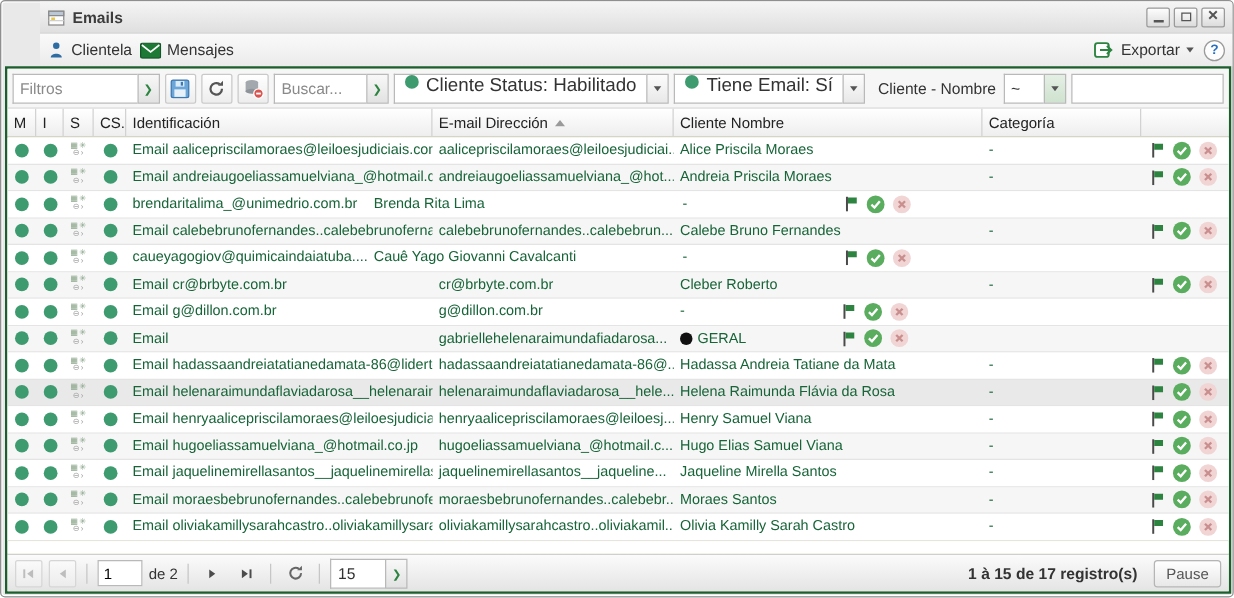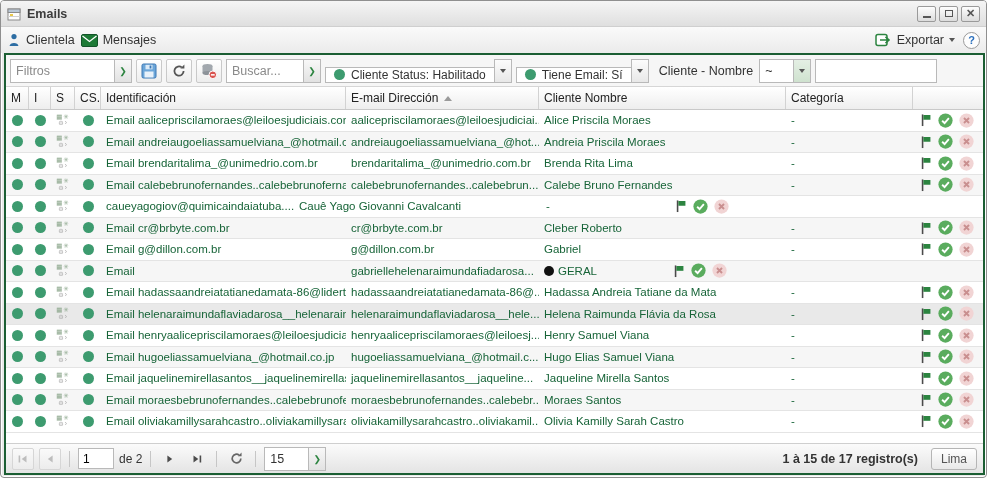--- a/index.html
+++ b/index.html
@@ -1,19 +1,19 @@
 <!DOCTYPE html>
 <html><head>
 <meta charset="utf-8">
 <style>
   * { box-sizing: border-box; margin: 0; padding: 0; }
   html,body { width: 987px; height: 478px; background:#fff; font-family:"Liberation Sans", sans-serif; }
   .window{ position:absolute; left:0; top:0; width:987px; height:478px;
     border:1px solid #8f8f8f; border-radius:4px; background:#e9e9e9; overflow:hidden;
-    box-shadow:0 0 0 1px #fff inset; }
+    box-shadow:0 0 0 1px #fff inset;padding-left:31px; }
   
   .titlebar{ height:26px; display:flex; align-items:center; padding:0 6px;
     background:linear-gradient(#f5f5f5,#dfdfdf); border-bottom:1px solid #cfcfcf; }
   .titlebar .title{ font-size:12.5px; font-weight:bold; color:#3c3c3c; margin-left:6px; flex:1; }
   .winbtn{ width:19px; height:16px; margin-left:3px; border:1px solid #9a9a9a; border-radius:2px;
     background:linear-gradient(#fdfdfd,#dcdcdc); display:flex; align-items:center; justify-content:center;
     font-size:10px; color:#444; cursor:default; }
   .winbtn .min{ display:block; width:8px; height:2px; background:#555; margin-top:7px; }
   .winbtn .max{ display:block; width:8px; height:7px; border:1.5px solid #555; }
   .winbtn .cls{ font-size:11px; font-weight:bold; color:#555; line-height:1; }
@@ -34,22 +34,22 @@
     display:flex; align-items:center; padding:0 4px; gap:4px; font-size:12.5px; color:#444; }
   .combo{ display:flex; height:24px; }
   .combo .field{ border:1px solid #b9b9b9; border-right:none; background:#fff; color:#8a8a8a;
     font-size:12.5px; display:flex; align-items:center; padding:0 5px; }
   .combo .arrow{ width:18px; border:1px solid #b9b9b9; background:linear-gradient(#f8f8f8,#e2e2e2);
     display:flex; align-items:center; justify-content:center; }
   .combo .arrow.green{ background:linear-gradient(#e4efe4,#cfe2cf); }
   .icon-btn{ width:26px; height:24px; border:1px solid #c9c9c9; border-radius:2px;
     background:linear-gradient(#ffffff,#ededed); display:flex; align-items:center; justify-content:center; }
   .split-btn{ display:flex; height:24px; }
-  .split-btn .lbl{ border:1px solid #b9b9b9; border-right:none; background:#fff; display:flex; align-items:center;
-    gap:6px; padding:0 8px; font-size:12px; color:#333; white-space:nowrap;margin-top:8px; }
+  .split-btn .lbl{ border:1px solid #b9b9b9; border-right:none; background:#fff; display:flex; 
+    gap:6px; padding:0 8px; font-size:15px; color:#333; white-space:nowrap; }
   .split-btn .arrow{ width:18px; border:1px solid #b9b9b9; background:linear-gradient(#fcfcfc,#e8e8e8);
     display:flex; align-items:center; justify-content:center; }
   .dot{ width:11px; height:11px; border-radius:50%; background:#3d9b6f; display:inline-block; flex:none; }
   .flabel{ margin-left:6px; margin-right:2px; color:#333; white-space:nowrap; }
   .text-input{ width:122px; height:24px; border:1px solid #b9b9b9; background:#fff; font-size:12.5px; padding:0 4px;
     font-family:"Liberation Sans", sans-serif; }
   
   .grid-header{ height:23px; display:flex; background:linear-gradient(#ffffff,#eeeeee);
     border-bottom:1px solid #c9c9c9; font-size:12px; color:#222; }
   .hcell{ display:flex; align-items:center; padding:0 5px; border-right:1px solid #d2d2d2; overflow:hidden; white-space:nowrap; }
@@ -287,21 +287,20 @@
           </div>
           <div class="cell c-i center">
             <span class="rowdot"></span>
           </div>
           <div class="cell c-s center">
             <span class="scluster">▦✳<br><span class="r2">⊖›</span></span>
           </div>
           <div class="cell c-cs center">
             <span class="rowdot"></span>
           </div>
-          <div class="cell c-ident">Email brendaritalima_@unimedrio.com.br</div>
           <div class="cell c-email">brendaritalima_@unimedrio.com.br</div>
           <div class="cell c-nombre">Brenda Rita Lima</div>
           <div class="cell c-cat">-</div>
           <div class="cell c-actions">
             <svg width="13" height="14" viewBox="0 0 14 14">
   <rect x="3" y="1" width="1.7" height="12.5" fill="#4a4a4a"></rect>
   <path d="M4.7 1.6 h7.6 v5.2 h-7.6 z" fill="#2c8440"></path>
             </svg>
             <svg width="15" height="15" viewBox="0 0 16 16">
   <circle cx="8" cy="8" r="7.6" fill="#5aac5e"></circle>
@@ -416,21 +415,20 @@
             <span class="rowdot"></span>
           </div>
           <div class="cell c-s center">
             <span class="scluster">▦✳<br><span class="r2">⊖›</span></span>
           </div>
           <div class="cell c-cs center">
             <span class="rowdot"></span>
           </div>
           <div class="cell c-ident">Email g@dillon.com.br</div>
           <div class="cell c-email">g@dillon.com.br</div>
-          <div class="cell c-nombre">Gabriel</div>
           <div class="cell c-cat">-</div>
           <div class="cell c-actions">
             <svg width="13" height="14" viewBox="0 0 14 14">
   <rect x="3" y="1" width="1.7" height="12.5" fill="#4a4a4a"></rect>
   <path d="M4.7 1.6 h7.6 v5.2 h-7.6 z" fill="#2c8440"></path>
             </svg>
             <svg width="15" height="15" viewBox="0 0 16 16">
   <circle cx="8" cy="8" r="7.6" fill="#5aac5e"></circle>
   <path d="M4.4 8.3 L7 10.7 L11.6 5.4" stroke="#fff" stroke-width="2" fill="none"></path>
             </svg>
@@ -734,16 +732,16 @@
         </svg>
       </div>
       <div class="vsep"></div>
       <div class="combo" style="width:62px">
         <div class="field" style="flex:1;color:#333">15</div>
         <div class="arrow">
             <span style="color:#2c8440;font-size:9px">❯</span>
           </div>
       </div>
       <span class="records">1 à 15 de 17 registro(s)</span>
-      <button class="pause-btn">Lima</button>
+      <button class="pause-btn">Pause</button>
     </div>
   </div>
 </div>
 
 </body></html>

